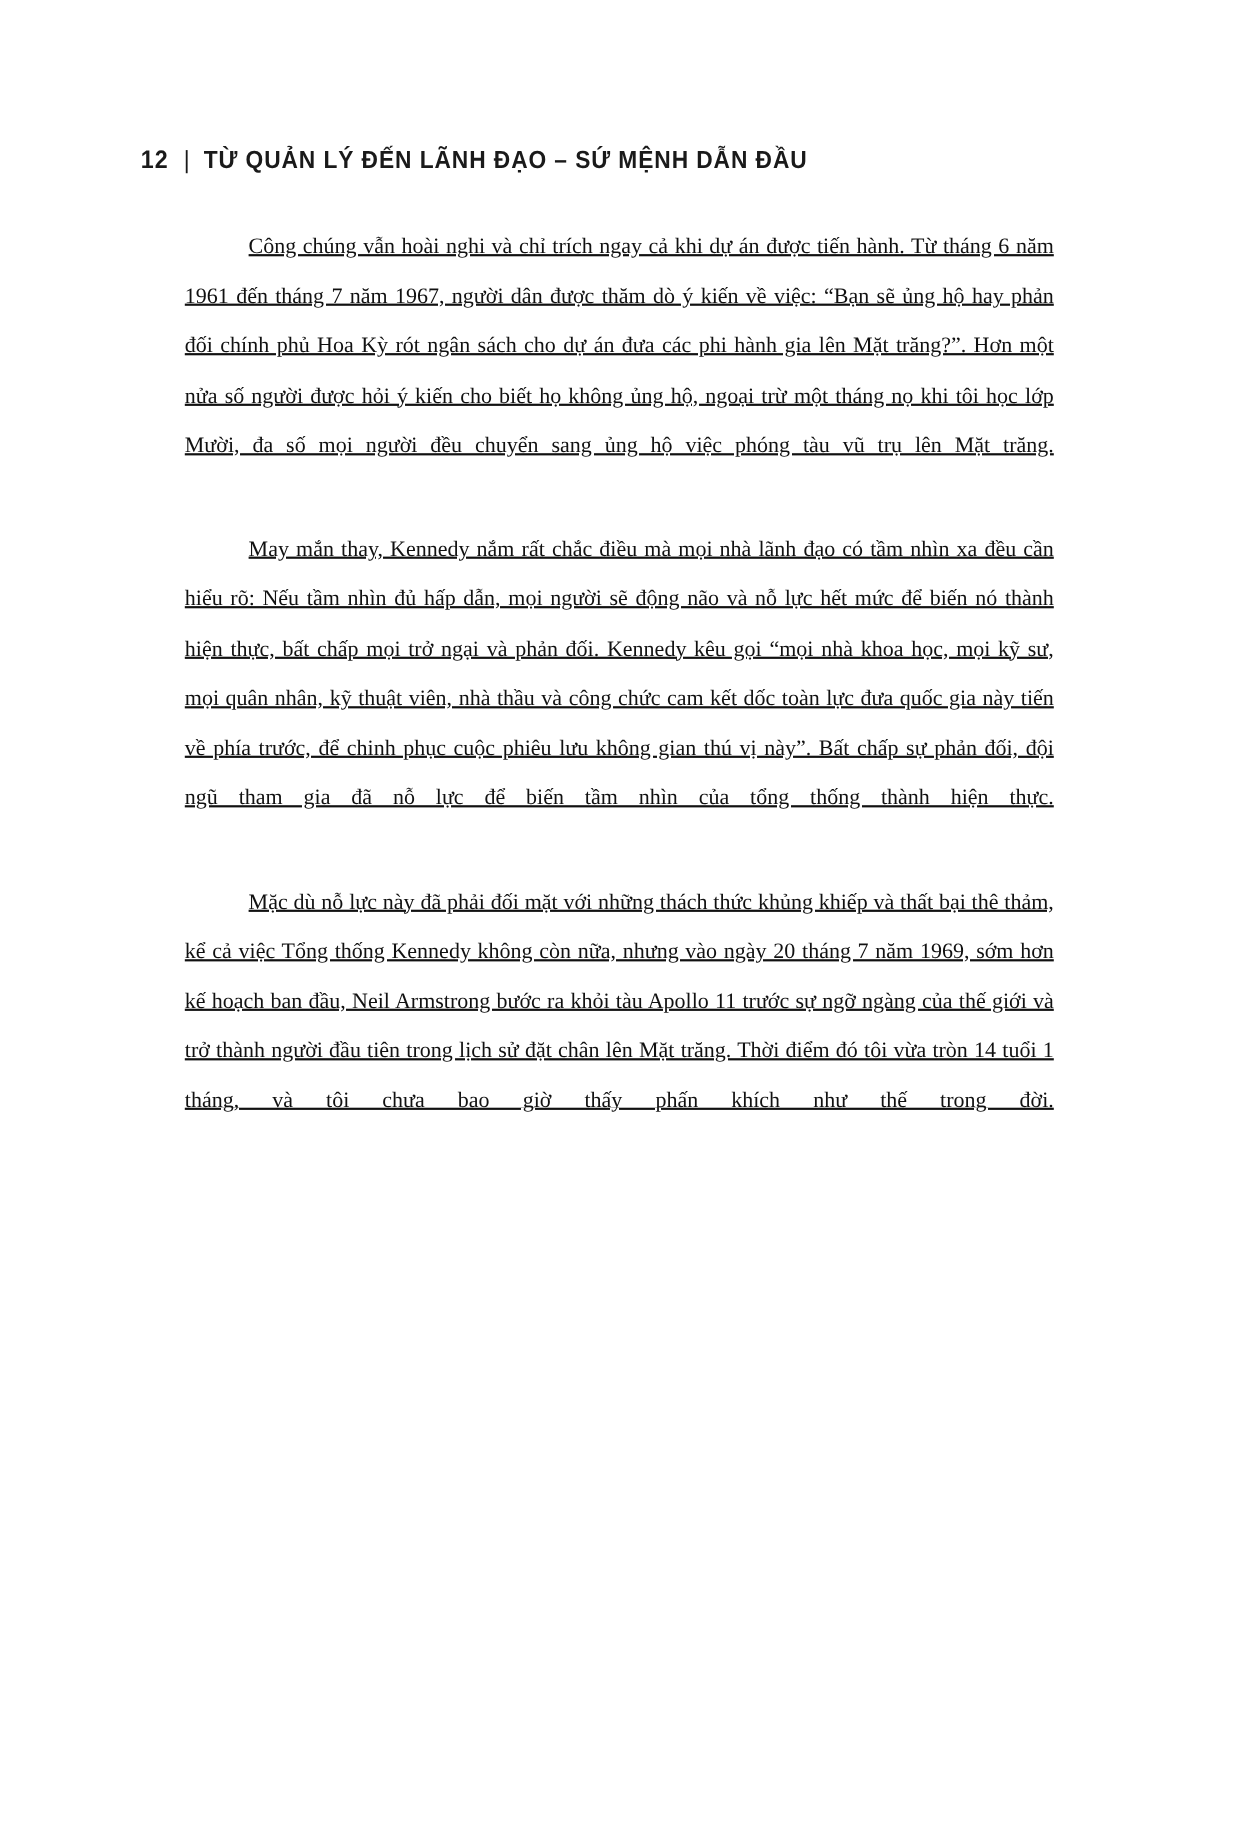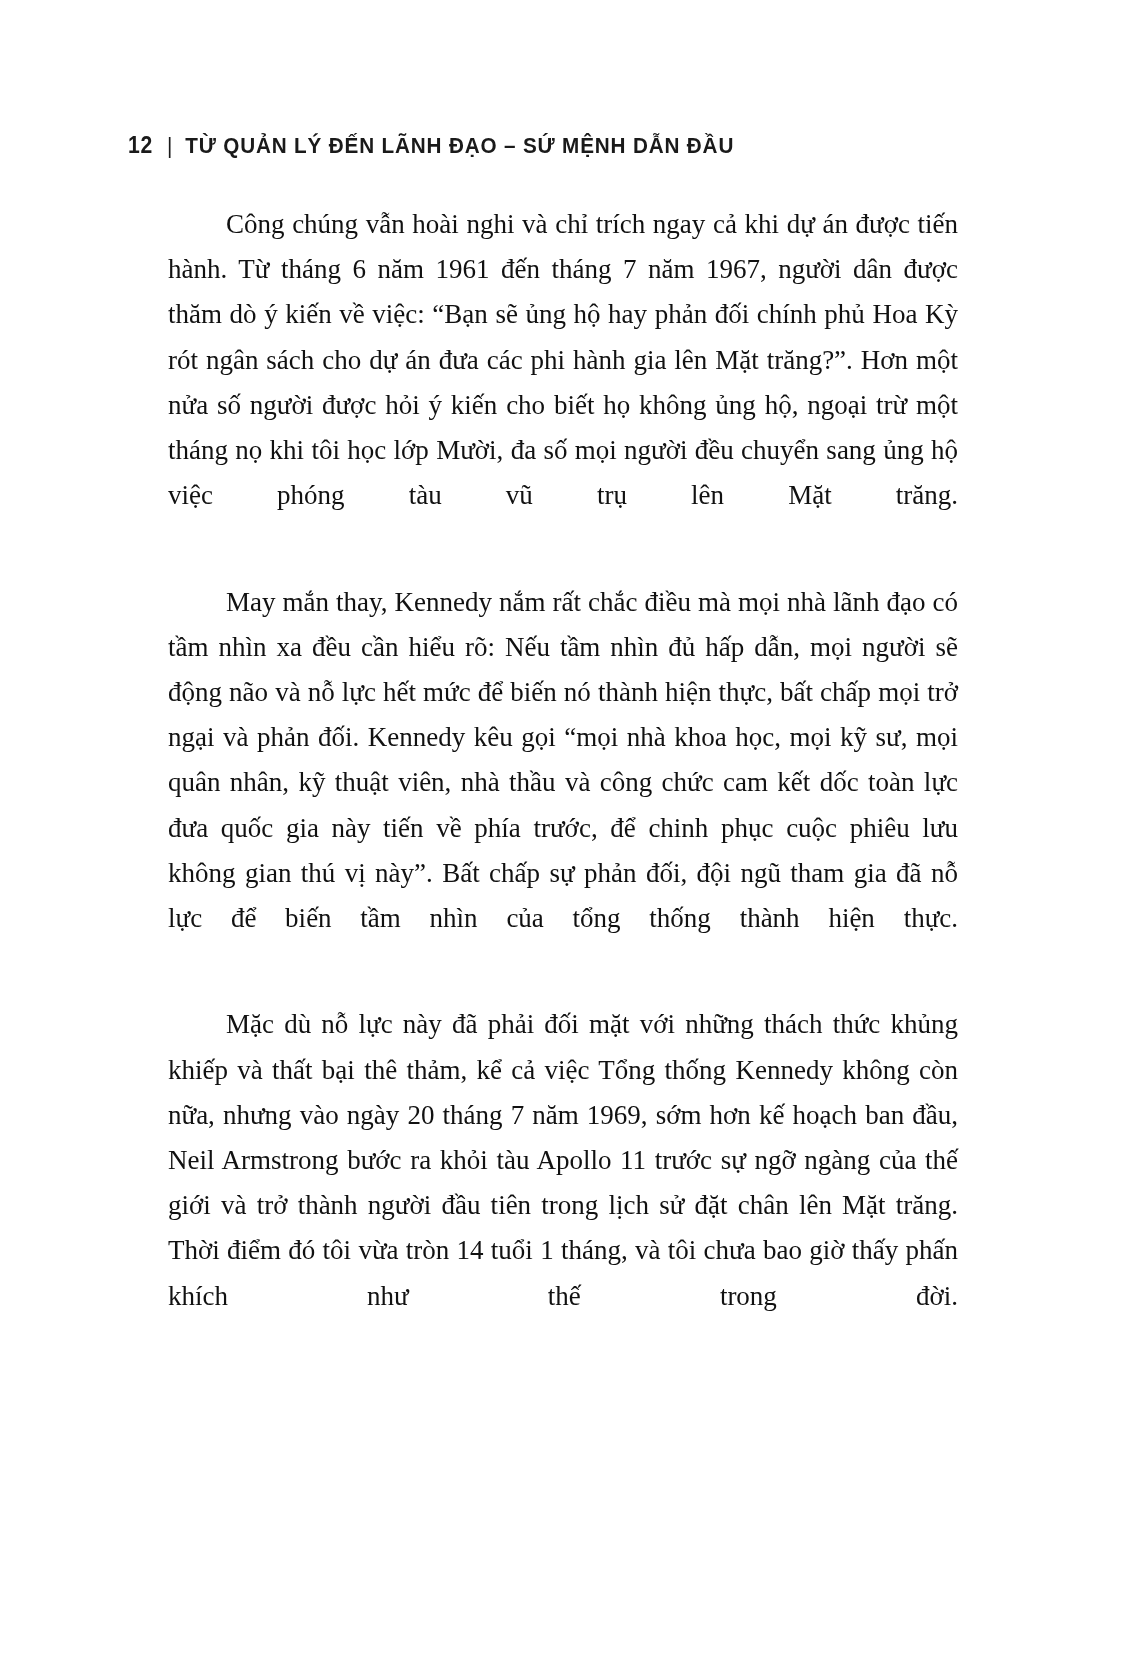--- a/index.html
+++ b/index.html
@@ -59,30 +59,31 @@
   
   .text-column {
     position: absolute;
     left: 168px;
     top: 202px;
     width: 790px;
   }
 
   p.body-paragraph {
     margin: 0;
-    font-size: 27px;
+    font-size: 20px;
     line-height: 45.2px;
     text-align: justify;
     text-justify: inter-word;
     text-indent: 58px;
     word-spacing: 0.2px;
     hyphens: none;
+    text-decoration: underline;
   }
   p.body-paragraph + p.body-paragraph {
-    margin-top: 16px;
+    margin-top: 4px;
   }
   
   p.body-paragraph::after {
     content: "";
     display: inline-block;
     width: 100%;
   }
 </style>
 </head>
 <body>

